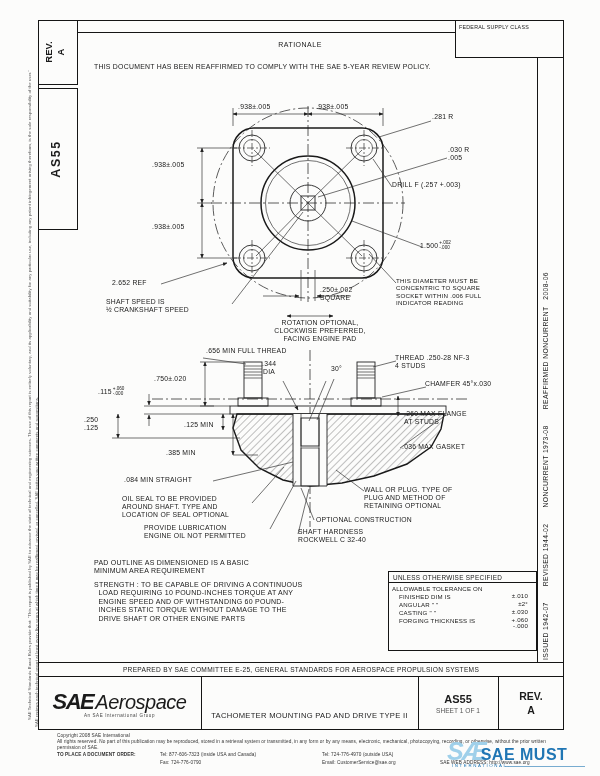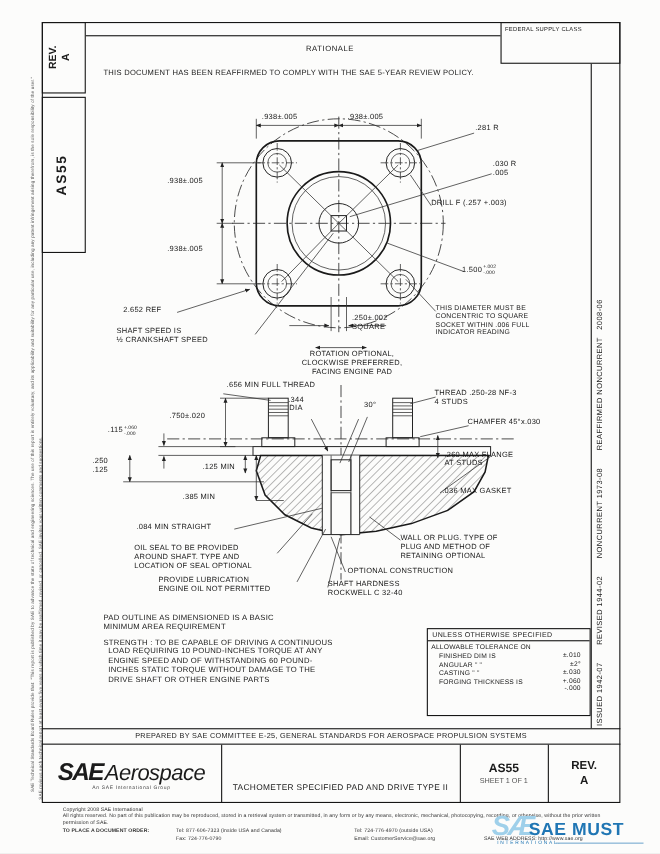--- a/index.html
+++ b/index.html
@@ -305,21 +305,21 @@
 
   <div class="prepared">PREPARED BY SAE COMMITTEE E-25, GENERAL STANDARDS FOR AEROSPACE PROPULSION SYSTEMS</div>
 
   <div class="tb-cell" style="left:38px;top:677px;width:163px;height:53px;display:flex;flex-direction:column;align-items:center;justify-content:center;">
     <div class="sae-logo">
       <span class="sae">SAE</span><span class="aero">Aerospace</span>
     </div>
     <div class="sae-sub">An SAE International Group</div>
   </div>
   <div class="vline" style="left:201px;top:677px;height:53px;"></div>
-  <div class="tb-cell" style="left:201px;top:700px;width:217px;height:30px;display:flex;align-items:center;justify-content:center;font-size:7.6px;letter-spacing:.3px;">TACHOMETER SPECIFIED PAD AND DRIVE   TYPE II</div>
+  <div class="tb-cell" style="left:201px;top:700px;width:217px;height:30px;display:flex;align-items:center;justify-content:center;font-size:7.6px;letter-spacing:.3px;">TACHOMETER MOUNTING PAD AND DRIVE   TYPE II</div>
   <div class="vline" style="left:418px;top:677px;height:53px;"></div>
   <div class="tb-cell" style="left:418px;top:677px;width:80px;height:53px;display:flex;flex-direction:column;align-items:center;justify-content:center;gap:2px;">
     <div style="font-weight:bold;font-size:11px;">AS55</div>
     <div style="font-size:6.6px;color:#555;">SHEET 1 OF 1</div>
   </div>
   <div class="vline" style="left:498px;top:677px;height:53px;"></div>
   <div class="tb-cell" style="left:498px;top:677px;width:66px;height:53px;display:flex;flex-direction:column;align-items:center;justify-content:center;font-weight:bold;font-size:10.5px;line-height:1.3;">
     <div>REV.</div>
     <div>A</div>
   </div>

